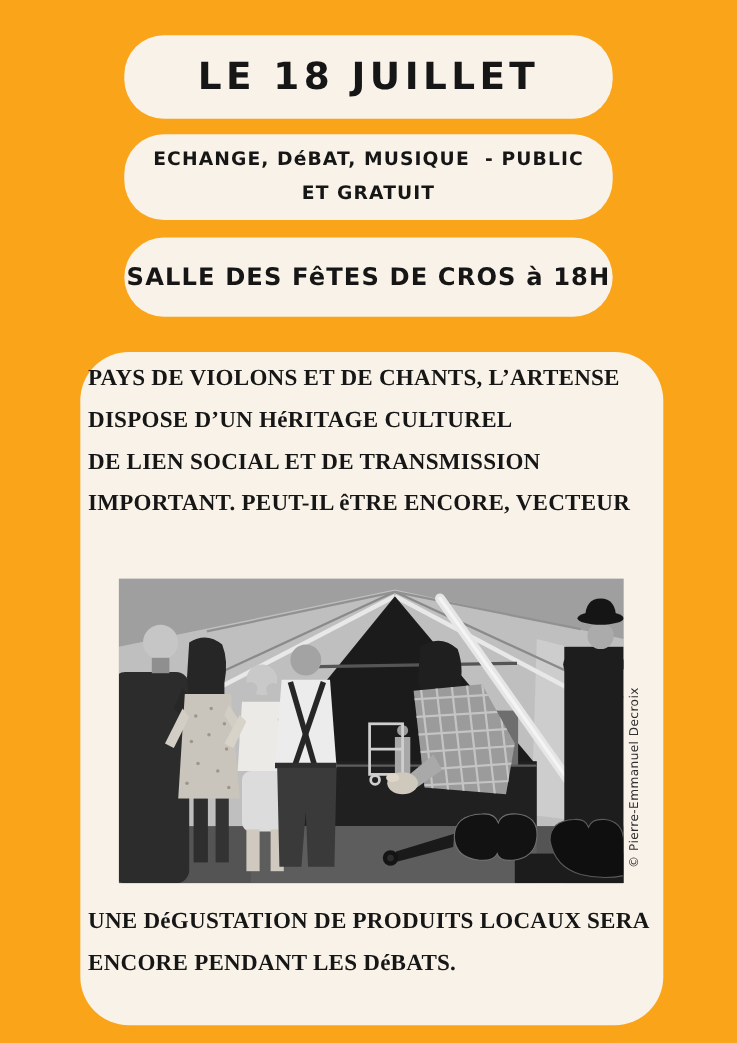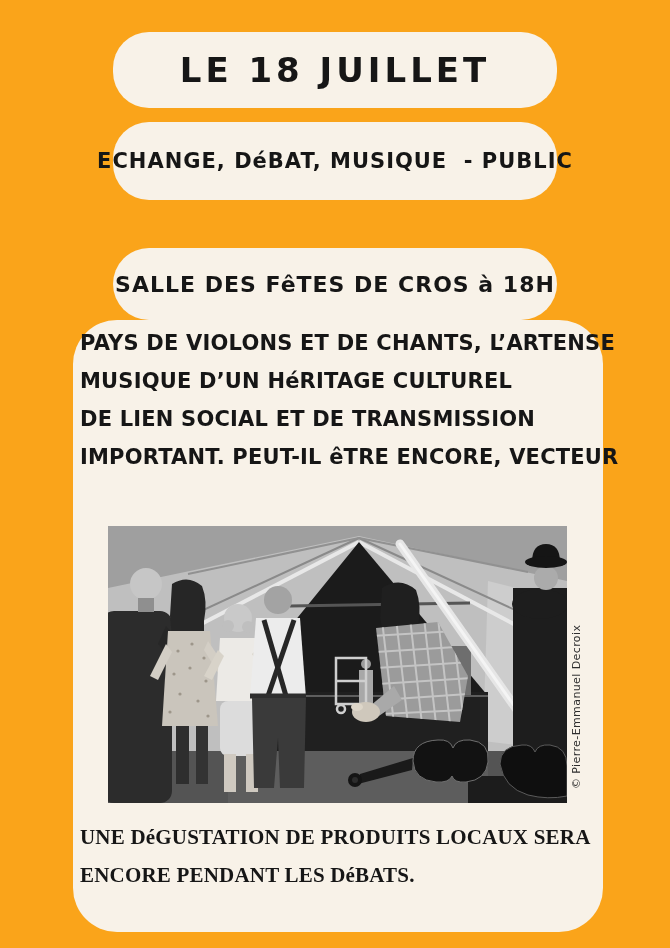--- a/index.html
+++ b/index.html
@@ -4,57 +4,58 @@
 <style>
   html,body{margin:0;padding:0;background:#FAA41A;}
   body{width:670px;height:948px;overflow:hidden;
        font-family:"DejaVu Sans","Liberation Sans",sans-serif;color:#161616;}
   .poster{position:relative;width:561px;height:948px;background:#FAA41A;}
   .panel{position:absolute;background:#F8F2E8;}
   .banner{left:113px;width:444px;border-radius:36px;display:flex;
           flex-direction:column;align-items:center;justify-content:center;}
   .box1{top:32px;height:76px;}
   .box2{top:122px;height:78px;}
-  .box3{top:216px;height:72px;margin-top:32px;}
+  .box3{top:216px;height:72px;}
   .headline{font-weight:700;font-size:34px;letter-spacing:4px;white-space:pre;}
-  .sub-line{font-weight:700;font-size:21px;line-height:31px;letter-spacing:1px;white-space:pre;}
+  .sub-line{font-weight:700;font-size:17px;line-height:31px;letter-spacing:1px;white-space:pre;}
   .venue-text{font-weight:700;font-size:22px;letter-spacing:1px;white-space:pre;}
   .bigbox{left:73px;top:320px;width:530px;height:612px;border-radius:44px;}
-  .paragraph{position:absolute;left:7px;right:7px;top:4px;}
+  .paragraph{position:absolute;left:7px;right:7px;top:4px;font-family:Liberation Serif, serif;}
   .para-line{font-weight:700;font-size:21px;line-height:38px;letter-spacing:0.2px;white-space:pre;}
   .footer{position:absolute;left:7px;right:7px;top:498px;font-family:Liberation Serif, serif;}
   .photo{position:absolute;left:35px;top:206px;width:459px;height:277px;overflow:hidden;background:#bfbfbf;}
   .photo svg{display:block;}
   .credit{position:absolute;left:497px;top:206px;width:277px;height:16px;
           transform-origin:0 0;transform:rotate(-90deg) translateX(-277px);
           font-size:11px;font-weight:400;color:#2e2e2e;letter-spacing:0.4px;
           padding-left:14px;white-space:pre;}
 </style>
 </head>
 <body>
 
 <div class="poster">
 
   <div class="panel banner box1">
     <div class="headline">LE 18 JUILLET</div>
   </div>
 
   <div class="panel banner box2">
     <div class="sub-line">ECHANGE, DéBAT, MUSIQUE  - PUBLIC</div>
+    <div class="sub-line">ET GRATUIT</div>
   </div>
 
   <div class="panel banner box3">
     <div class="venue-text">SALLE DES FêTES DE CROS à 18H</div>
   </div>
 
   <div class="panel bigbox">
 
     <div class="paragraph">
       <div class="para-line">PAYS DE VIOLONS ET DE CHANTS, L’ARTENSE</div>
-      <div class="para-line">MUSIQUE D’UN HéRITAGE CULTUREL</div>
+      <div class="para-line">DISPOSE D’UN HéRITAGE CULTUREL</div>
       <div class="para-line">DE LIEN SOCIAL ET DE TRANSMISSION</div>
       <div class="para-line">IMPORTANT. PEUT-IL êTRE ENCORE, VECTEUR</div>
     </div>
 
     <div class="photo">
       <svg width="459" height="277" viewBox="0 0 459 277" xmlns="http://www.w3.org/2000/svg">
         <defs>
           <clipPath id="shirtClip">
             <path d="M268,102 L330,96 L360,150 L352,196 L278,190 Z"></path>
           </clipPath>

